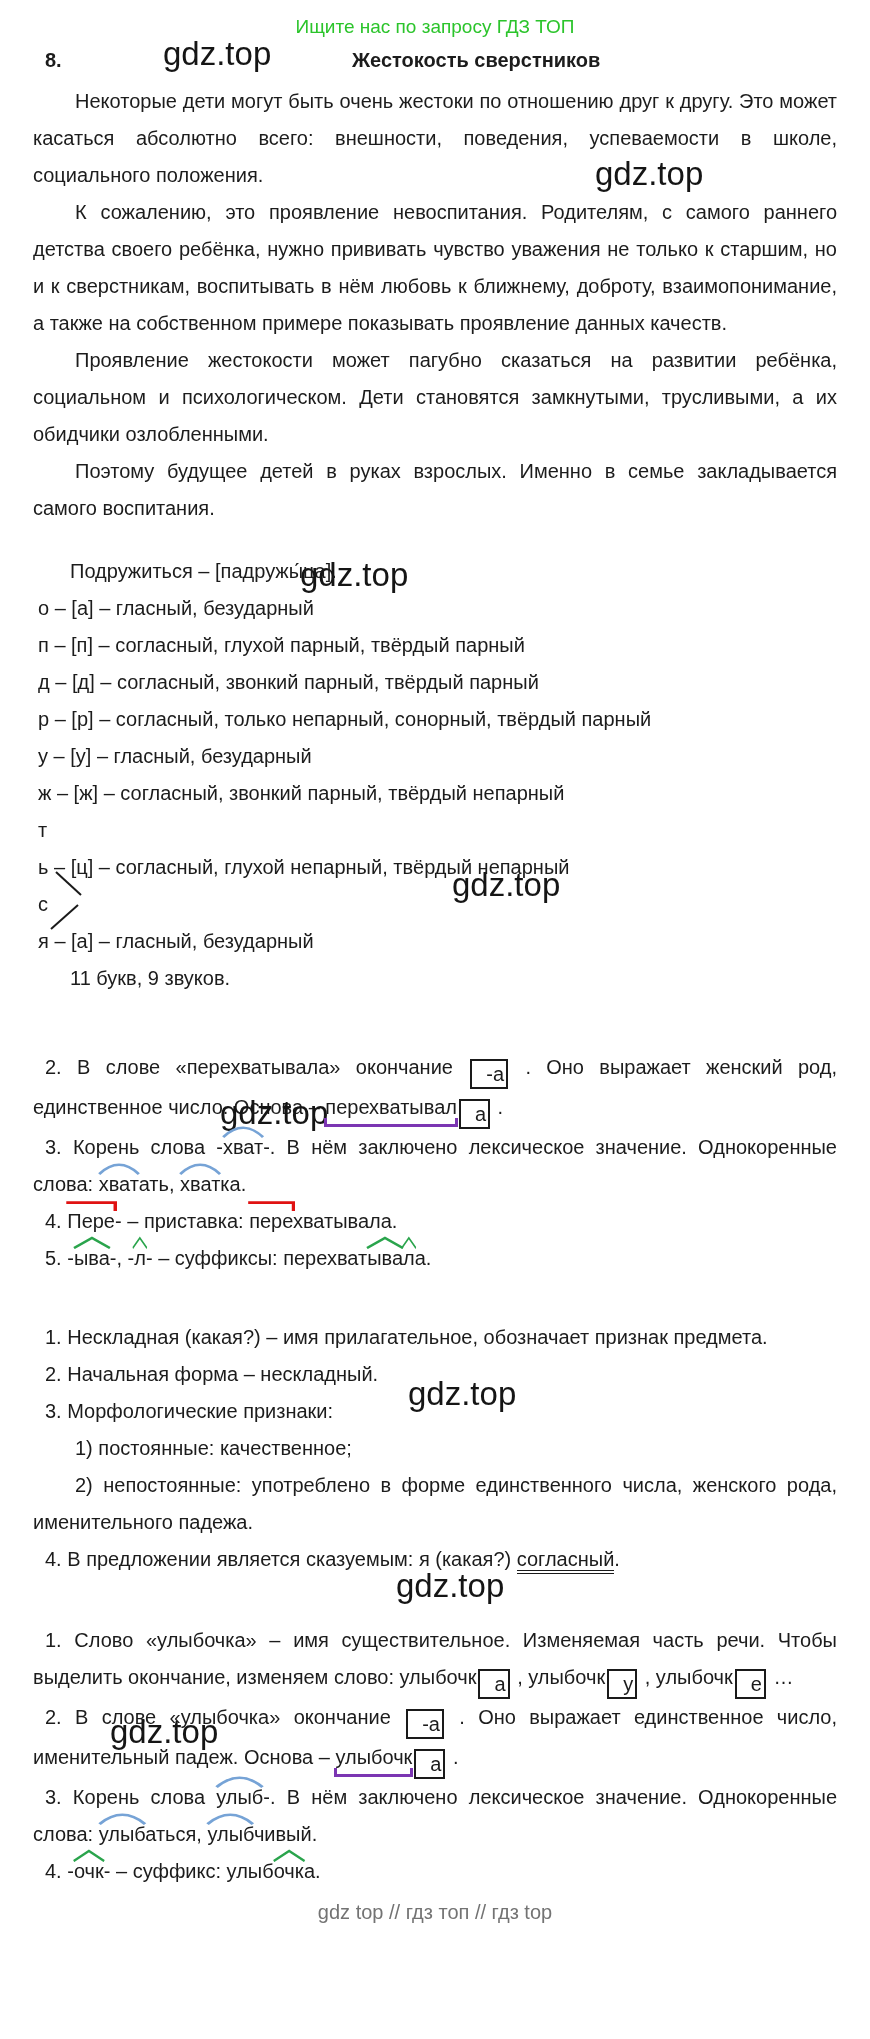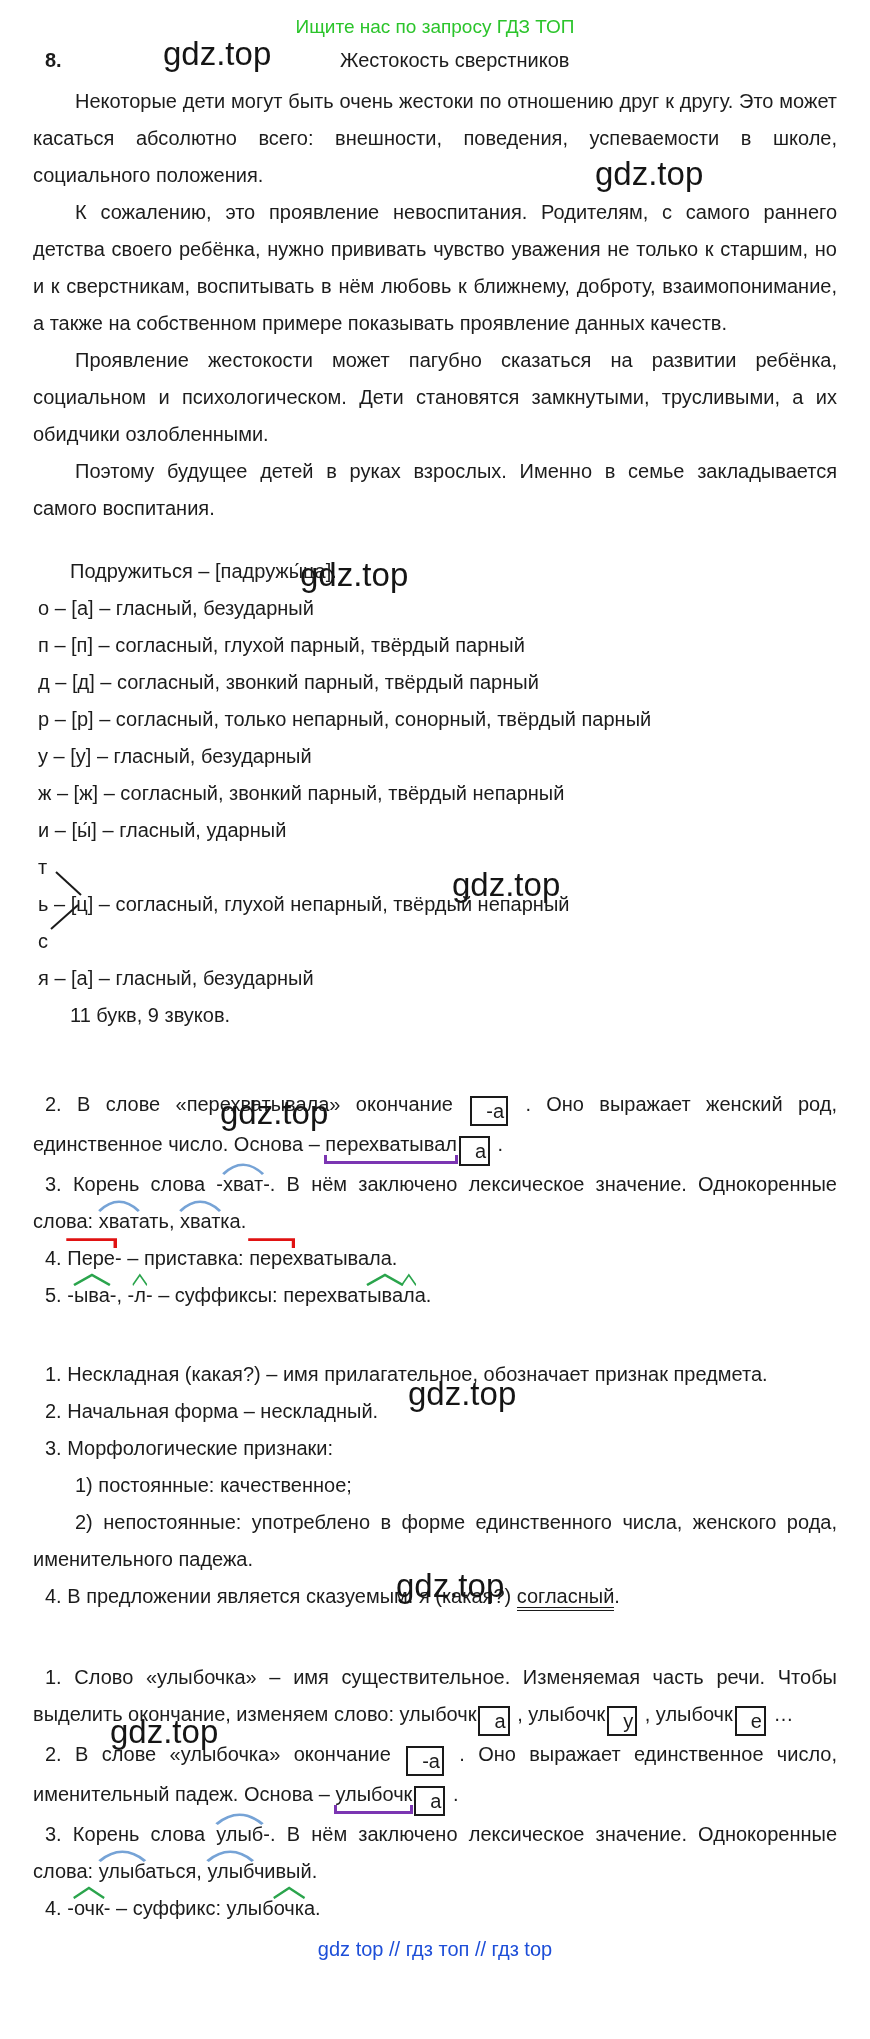--- a/index.html
+++ b/index.html
@@ -14,21 +14,21 @@
     color:#1c1c1c;
   }
   .top-note{
     padding-top:5px;
     text-align:center;
     font-size:19px;line-height:20px;
     color:#2bc42b;
   }
   .heading-row{position:relative;height:40px;margin-top:6px;}
   .task-number{position:absolute;left:45px;top:2px;font-weight:bold;line-height:30px;}
-  .page-title{position:absolute;left:340px;top:2px;line-height:30px;white-space:nowrap;}
+  .page-title{position:absolute;left:352px;top:2px;line-height:30px;white-space:nowrap;font-weight:bold;}
   .wm{
     position:absolute;
     font-size:33px;line-height:1.1;
     color:#151515;white-space:nowrap;
     letter-spacing:0px;
   }
   .wm1{left:163px;top:24px;}
   .wm2{left:595px;top:144px;}
   .wm3{left:300px;top:545px;}
   .wm4{left:452px;top:855px;}
@@ -117,21 +117,20 @@
 
   <div class="phonetic">
     <div class="ph-head">Подружиться – [падружы́ца].</div>
     <div>
         <div class="ph-row">о – [а] – гласный, безударный</div>
         <div class="ph-row">п – [п] – согласный, глухой парный, твёрдый парный</div>
         <div class="ph-row">д – [д] – согласный, звонкий парный, твёрдый парный</div>
         <div class="ph-row">р – [р] – согласный, только непарный, сонорный, твёрдый парный</div>
         <div class="ph-row">у – [у] – гласный, безударный</div>
         <div class="ph-row">ж – [ж] – согласный, звонкий парный, твёрдый непарный</div>
-        <div class="ph-row">и – [ы́] – гласный, ударный</div>
         <div class="ph-row">т</div>
         <div class="ph-row">ь – [ц] – согласный, глухой непарный, твёрдый непарный</div>
         <div class="ph-row">с</div>
         <div class="ph-row">я – [а] – гласный, безударный</div>
       </div>
     <div class="ph-counts">11 букв, 9 звуков.</div>
     <svg class="diag diag1" viewBox="0 0 28 26">
         <line x1="1" y1="1" x2="26" y2="24"></line>
       </svg>
     <svg class="diag diag2" viewBox="0 0 30 28">
@@ -183,15 +182,15 @@
           </svg>улыб</span>аться, <span class="mk"><svg viewBox="0 0 40 14" preserveAspectRatio="none" class="mark">
             <path d="M2 13 Q20 -7 38 13" fill="none" stroke="#76a3d6" stroke-width="2.6"></path>
           </svg>улыб</span>чивый.</p>
       <p class="li lvl0">4. -<span class="mk"><svg viewBox="0 0 40 14" preserveAspectRatio="none" class="mark">
             <path d="M2 13 L20 2 L38 13" fill="none" stroke="#2aa44c" stroke-width="2.6"></path>
           </svg>очк</span>- – суффикс: улыб<span class="mk"><svg viewBox="0 0 40 14" preserveAspectRatio="none" class="mark">
             <path d="M2 13 L20 2 L38 13" fill="none" stroke="#2aa44c" stroke-width="2.6"></path>
           </svg>очк</span>а.</p>
     </div>
 
-  <div class="footer" style="color: #1d4ed8;">gdz top  //  гдз топ  //  гдз top</div>
+  <div class="footer" style="color: #737373;">gdz top  //  гдз топ  //  гдз top</div>
 
 </div>
 
 </body></html>

